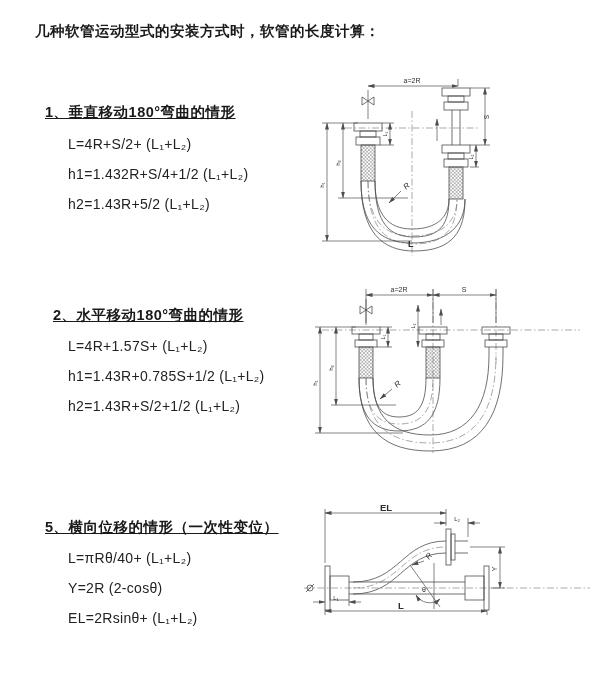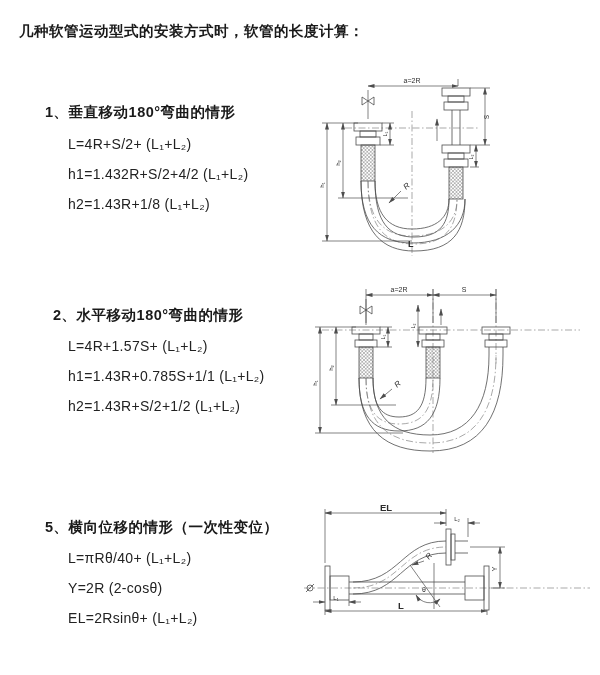--- a/index.html
+++ b/index.html
@@ -3,44 +3,44 @@
 <meta charset="utf-8">
 <style>
   html,body{margin:0;padding:0;}
   body{
     width:600px;height:675px;background:#ffffff;position:relative;
     font-family:"Liberation Sans","DejaVu Sans",sans-serif;color:#1a1a1a;
     overflow:hidden;
   }
   .abs{position:absolute;}
   .page-title{
-    left:19px;top:22px;font-size:14.5px;font-weight:bold;letter-spacing:.5px;
+    left:35px;top:22px;font-size:14.5px;font-weight:bold;letter-spacing:.5px;
   }
-  .sec-head{font-size:14.5px;font-weight:bold;letter-spacing:.5px;}
+  .sec-head{font-size:14.5px;font-weight:bold;letter-spacing:.5px;text-decoration:underline;}
   .formula{font-size:14px;font-weight:500;letter-spacing:.3px;color:#222;}
   svg{position:absolute;overflow:visible;}
   svg text{fill:#2d2d2d;font-family:"Liberation Sans","DejaVu Sans",sans-serif;}
   .dl{stroke:#4d4d4d;stroke-width:.8;fill:none;}        
   .dim{stroke:#4d4d4d;stroke-width:.7;fill:none;}       
   .cl{stroke:#6e6e6e;stroke-width:.6;fill:none;stroke-dasharray:7 2.5 1.5 2.5;} 
   .braid{stroke:#4d4d4d;stroke-width:.8;}
 </style>
 </head>
 <body>
 
 <div class="abs page-title">几种软管运动型式的安装方式时，软管的长度计算：</div>
 
 <div class="abs sec-head" style="left:45px;top:103px">1、垂直移动180°弯曲的情形</div>
 <div class="abs formula" style="left:68px;top:136px">L=4R+S/2+ (L₁+L₂)</div>
-<div class="abs formula" style="left:68px;top:166px">h1=1.432R+S/2+4/2 (L₁+L₂)</div>
-<div class="abs formula" style="left:68px;top:196px">h2=1.43R+1/8 (L₁+L₂)</div>
+<div class="abs formula" style="left:68px;top:166px">h1=1.432R+S/4+1/2 (L₁+L₂)</div>
+<div class="abs formula" style="left:68px;top:196px">h2=1.43R+5/2 (L₁+L₂)</div>
 
 <div class="abs sec-head" style="left:53px;top:306px">2、水平移动180°弯曲的情形</div>
 <div class="abs formula" style="left:68px;top:338px">L=4R+1.57S+ (L₁+L₂)</div>
-<div class="abs formula" style="left:68px;top:368px">h1=1.43R+0.785S+1/1 (L₁+L₂)</div>
+<div class="abs formula" style="left:68px;top:368px">h1=1.43R+0.785S+1/2 (L₁+L₂)</div>
 <div class="abs formula" style="left:68px;top:398px">h2=1.43R+S/2+1/2 (L₁+L₂)</div>
 
 <div class="abs sec-head" style="left:45px;top:518px">5、横向位移的情形（一次性变位）</div>
 <div class="abs formula" style="left:68px;top:550px">L=πRθ/40+ (L₁+L₂)</div>
 <div class="abs formula" style="left:68px;top:580px">Y=2R (2-cosθ)</div>
 <div class="abs formula" style="left:68px;top:610px">EL=2Rsinθ+ (L₁+L₂)</div>
 
 <svg style="left:313px;top:73px" width="277" height="186" viewBox="0 0 277 186">
   <defs>
     <pattern id="bp1" width="3.5" height="3.5" patternUnits="userSpaceOnUse">

